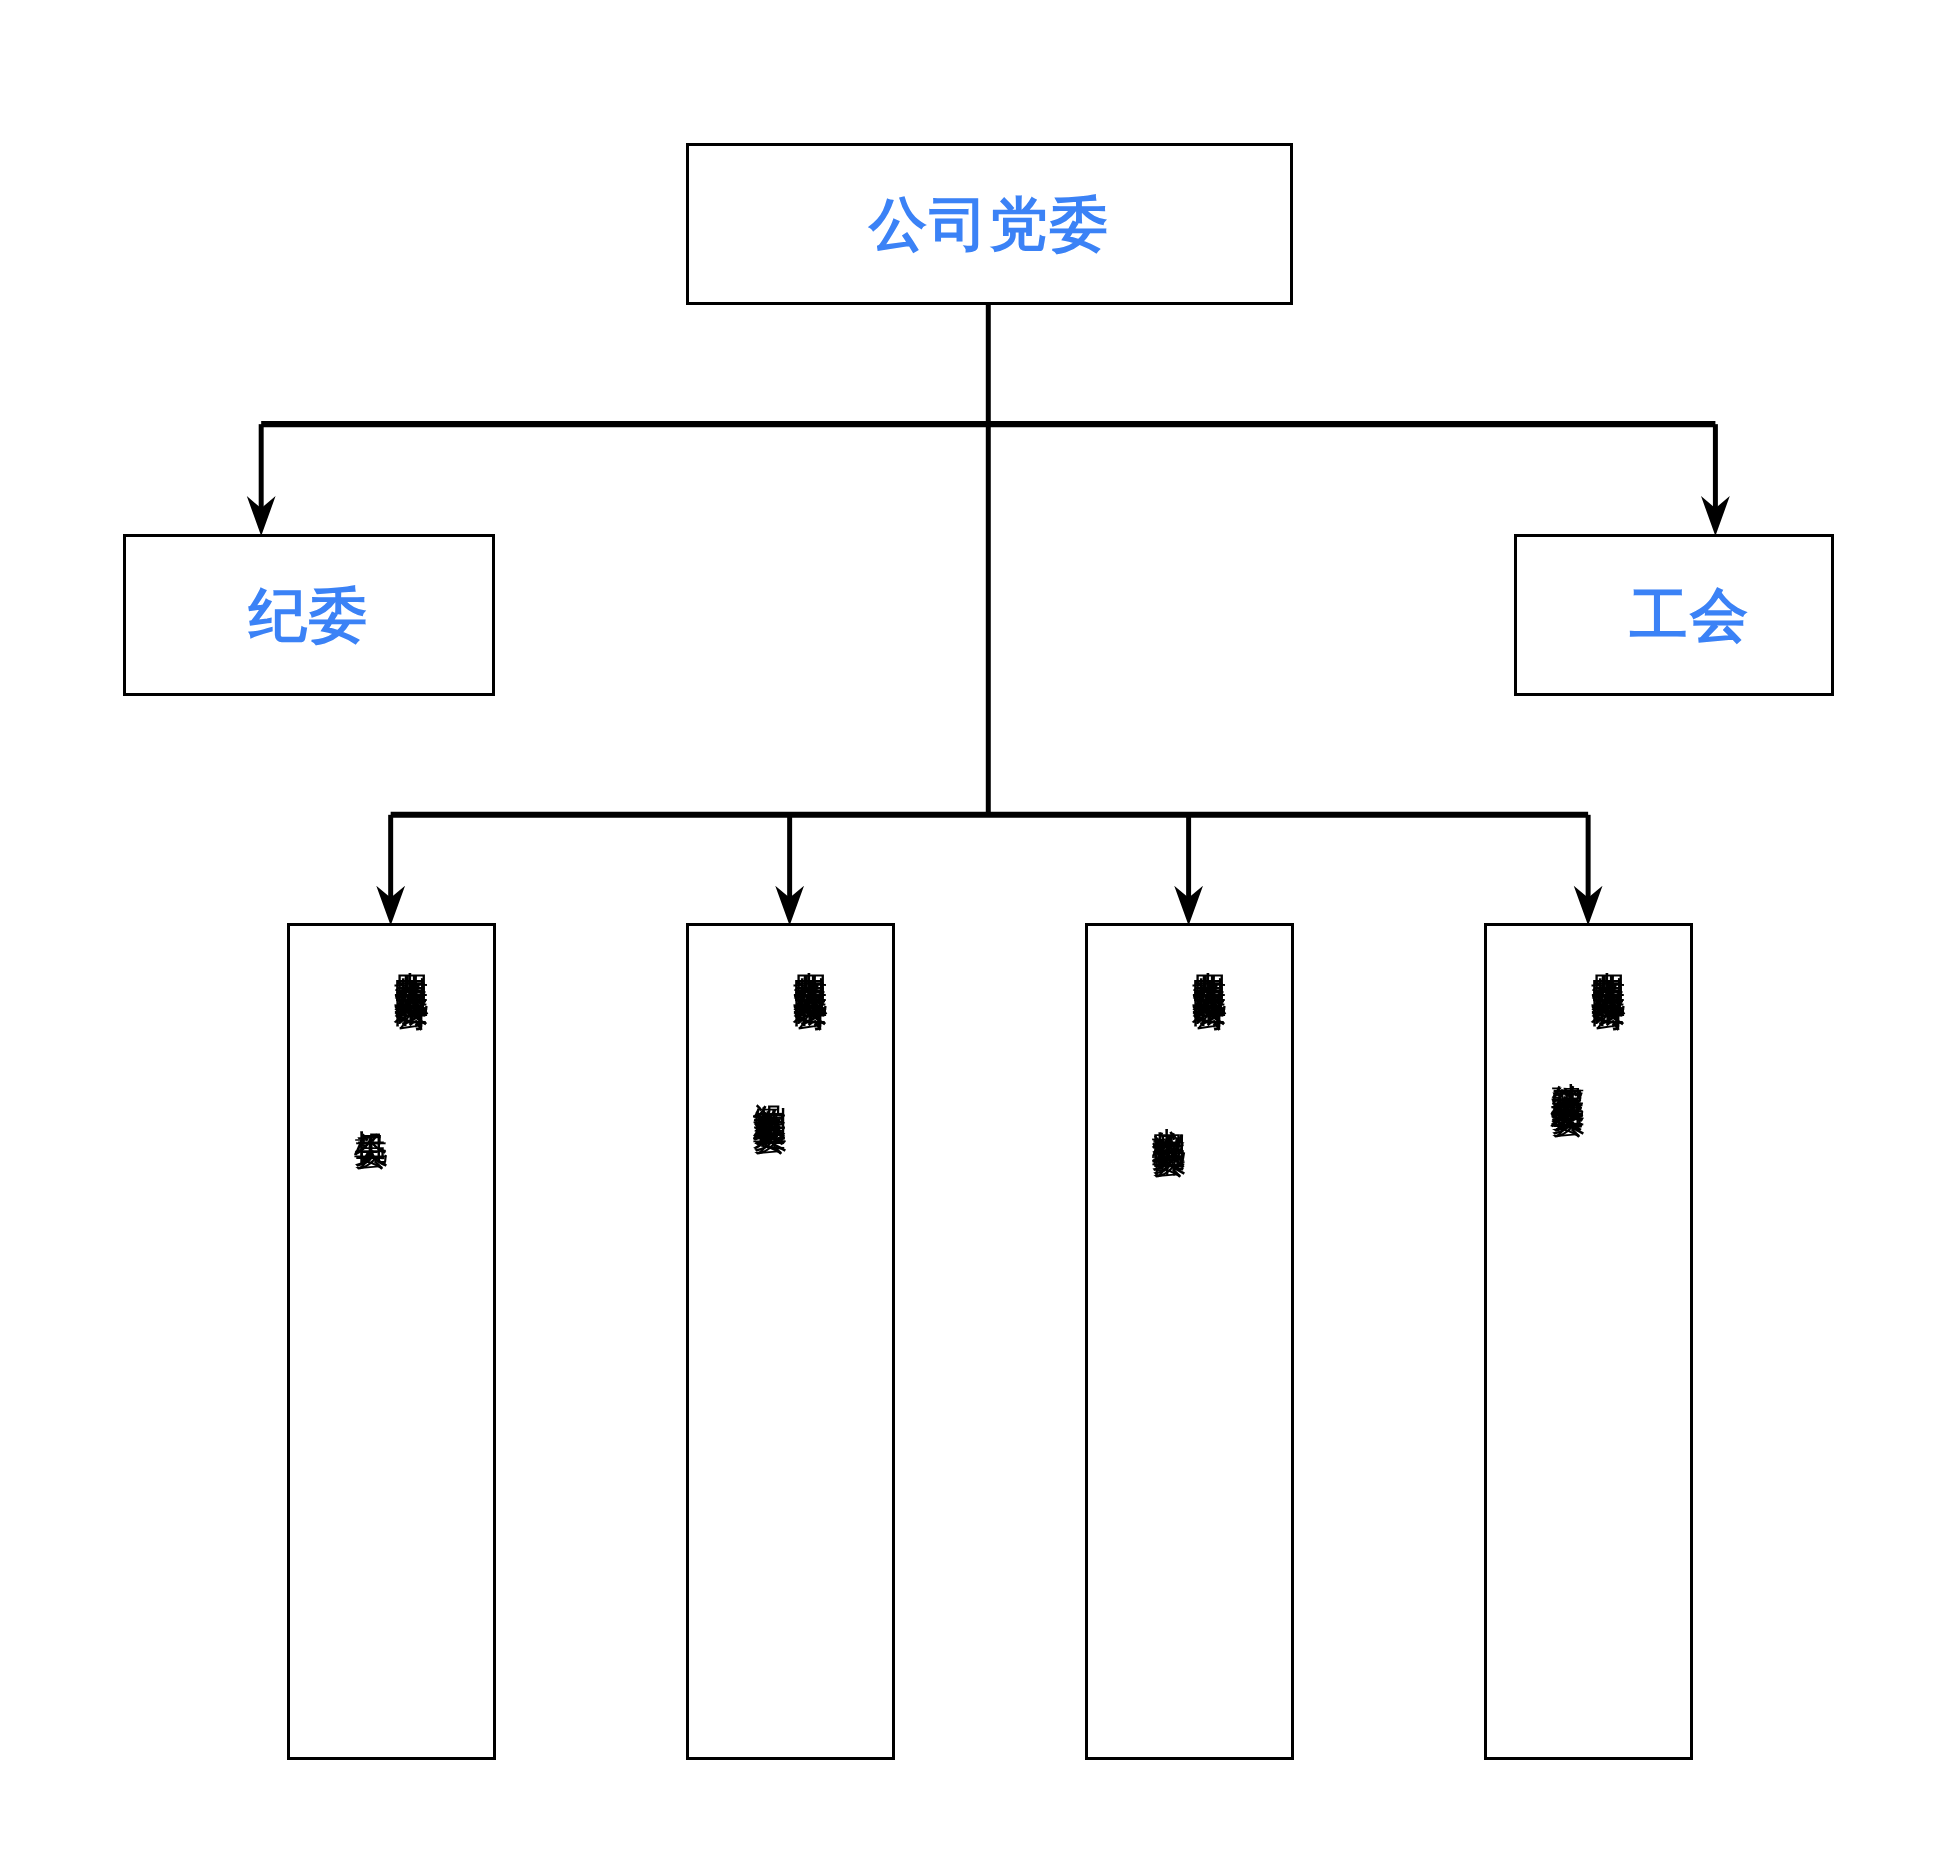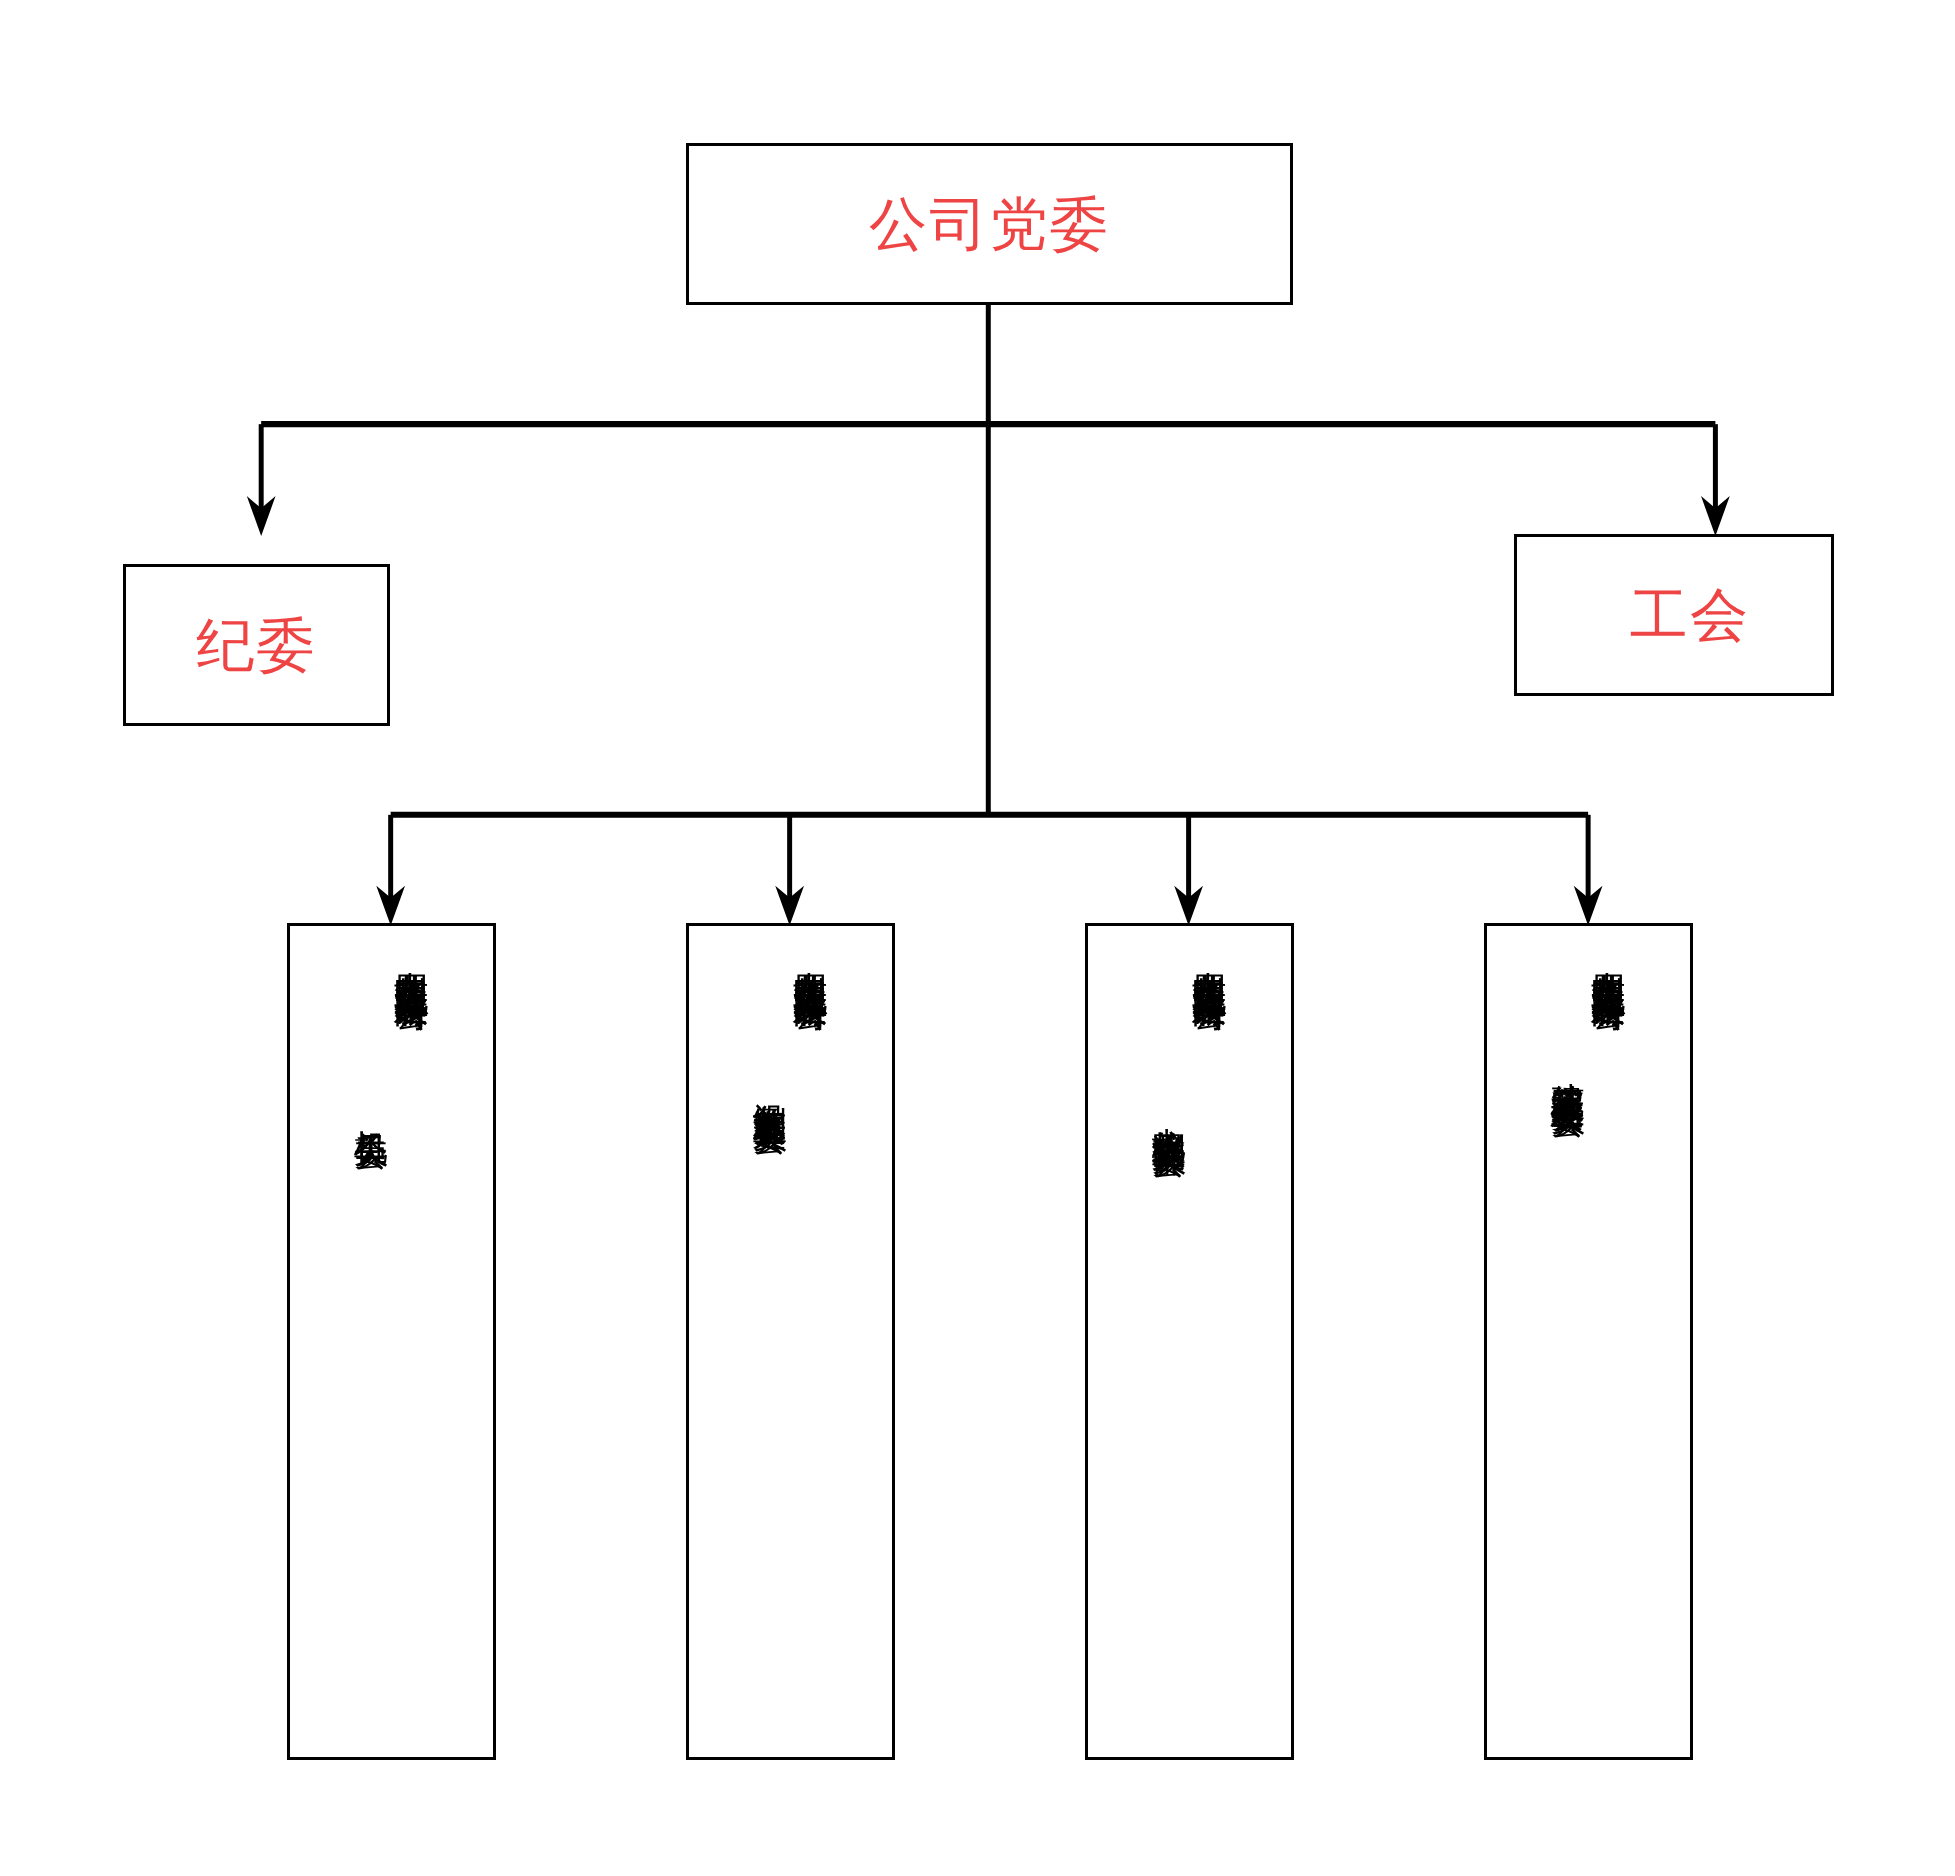--- a/index.html
+++ b/index.html
@@ -29,24 +29,24 @@
     box-sizing: border-box;
     border: 3.9px solid #000000;
     background: #ffffff;
     display: flex;
     align-items: center;
     justify-content: center;
   }
   .node-label-h {
     font-size: 58px;
     line-height: 1.15;
-    color: #ef4444;
+    color: #3b82f6;
     letter-spacing: 2.2px;
     white-space: nowrap;
-    font-weight: 400;
+    font-weight: 700;
   }
   .vert-box {
     position: absolute;
     box-sizing: border-box;
     border: 3.9px solid #000000;
     background: #ffffff;
     display: flex;
     flex-direction: row-reverse;
     align-items: flex-start;
     justify-content: center;
@@ -104,21 +104,21 @@
       <polygon points="1427,1672 1401,1600 1427,1622 1453,1600"></polygon>
       <polygon points="2148,1672 2122,1600 2148,1622 2174,1600"></polygon>
       <polygon points="2870,1672 2844,1600 2870,1622 2896,1600"></polygon>
     </g>
   </svg>
 
   <div class="node-box" style="left:686px; top:143px; width:607px; height:162px;">
     <span class="node-label-h">公司党委</span>
   </div>
 
-  <div class="node-box" style="left:123px; top:534px; width:267px; height:162px;margin-top:30px;">
+  <div class="node-box" style="left:123px; top:534px; width:372px; height:162px;">
     <span class="node-label-h">纪委</span>
   </div>
 
   <div class="node-box" style="left:1514px; top:534px; width:320px; height:162px;padding-left:32px;">
     <span class="node-label-h">工会</span>
   </div>
 
   <div class="vert-box" style="left:287px; top:923px; width:209px; height:837px;">
     <span class="vcol col-primary">中共四川泸天化弘旭工程建设有限公司</span>
     <span class="vcol col-secondary vcol-spacer-1">机关委员会</span>

